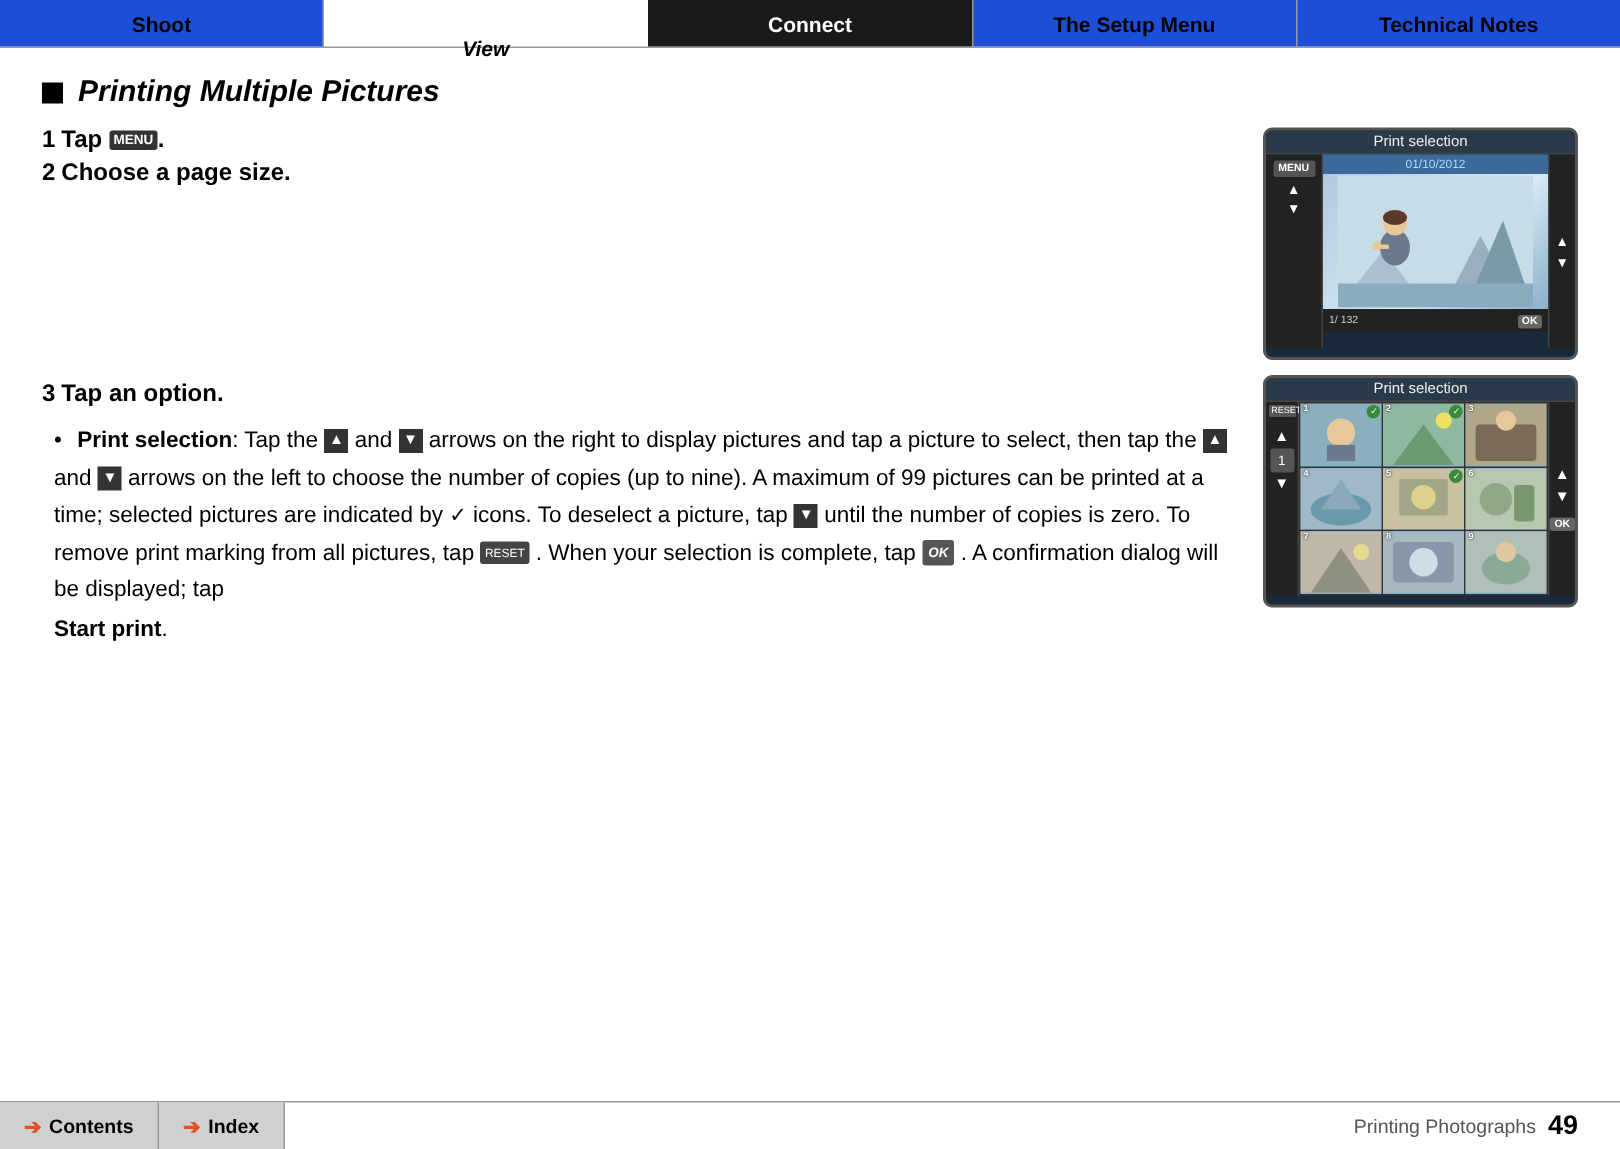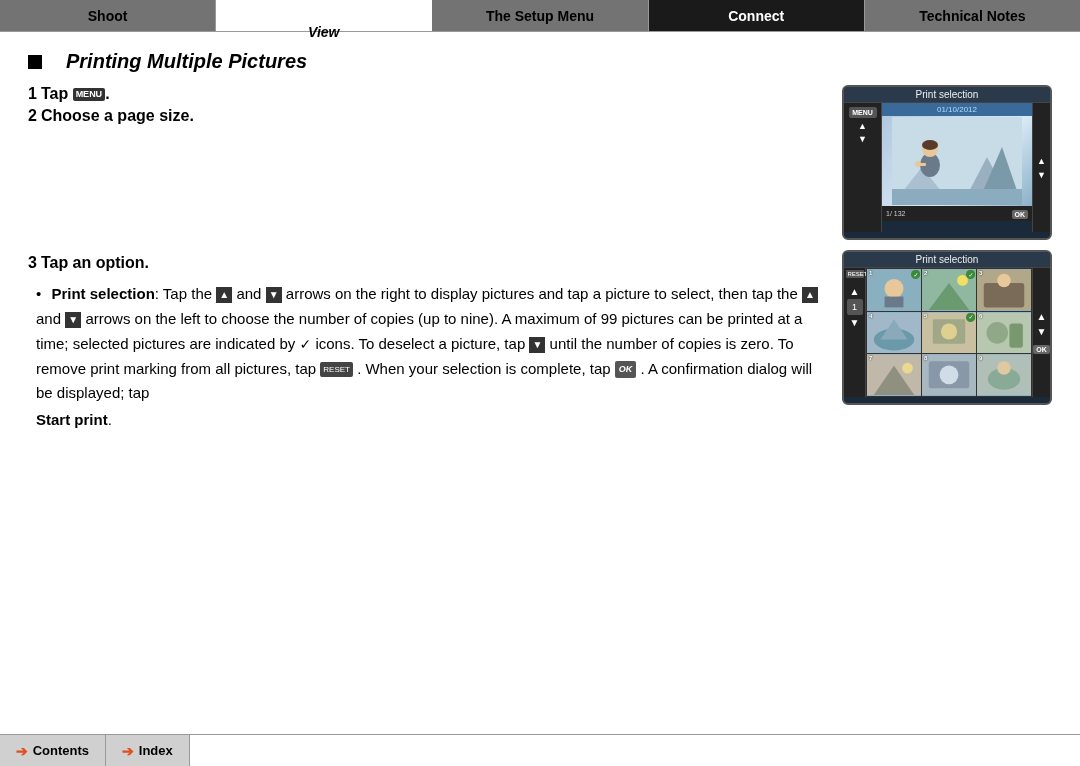--- a/index.html
+++ b/index.html
@@ -20,21 +20,21 @@
       border-bottom: 1px solid #999;
     }
     .top-nav .nav-item {
       flex: 1;
       display: flex;
       align-items: center;
       justify-content: center;
       font-size: 14px;
       font-weight: bold;
       border-right: 1px solid #999;
-      background: #737373;
+      background: #1d4ed8;
       cursor: pointer;
     }
     .top-nav .nav-item:last-child { border-right: none; }
     .top-nav .nav-item.active {
       background: #1a1a1a;
       color: #fff;
     }
     .top-nav .nav-item.italic {
       font-style: italic;
       margin-top: 32px;
@@ -47,21 +47,21 @@
     }
 
     
     .section-title {
       font-size: 20px;
       font-weight: bold;
       font-style: italic;
       margin-bottom: 12px;
       display: flex;
       align-items: center;
-      gap: 20px;
+      gap: 6px;
     }
     .black-square {
       display: inline-block;
       width: 14px;
       height: 14px;
       background: #000;
       vertical-align: middle;
       margin-right: 4px;
       flex-shrink: 0;
     }
@@ -412,25 +412,25 @@
 </head>
 <body>
 
 <div class="top-nav">
   <div class="nav-item">
     <span>Shoot</span>
   </div>
   <div class="nav-item italic">
     <span>View</span>
   </div>
+  <div class="nav-item active">
+    <span>Connect</span>
+  </div>
   <div class="nav-item">
     <span>The Setup Menu</span>
-  </div>
-  <div class="nav-item active">
-    <span>Connect</span>
   </div>
   <div class="nav-item">
     <span>Technical Notes</span>
   </div>
 </div>
 
 <div class="content-wrapper">
   <div class="main-content">
 
     <div class="section-title">
@@ -641,14 +641,18 @@
     <div class="bottom-left">
       <div class="bottom-nav-item">
         <span class="arrow-icon">➔</span>
         <span>Contents</span>
       </div>
       <div class="bottom-nav-item">
         <span class="arrow-icon">➔</span>
         <span>Index</span>
       </div>
     </div>
+    <div class="bottom-right">
+      <span>Printing Photographs</span>
+      <span class="page-num">49</span>
+    </div>
   </div>
 </div>
 
 </body></html>

